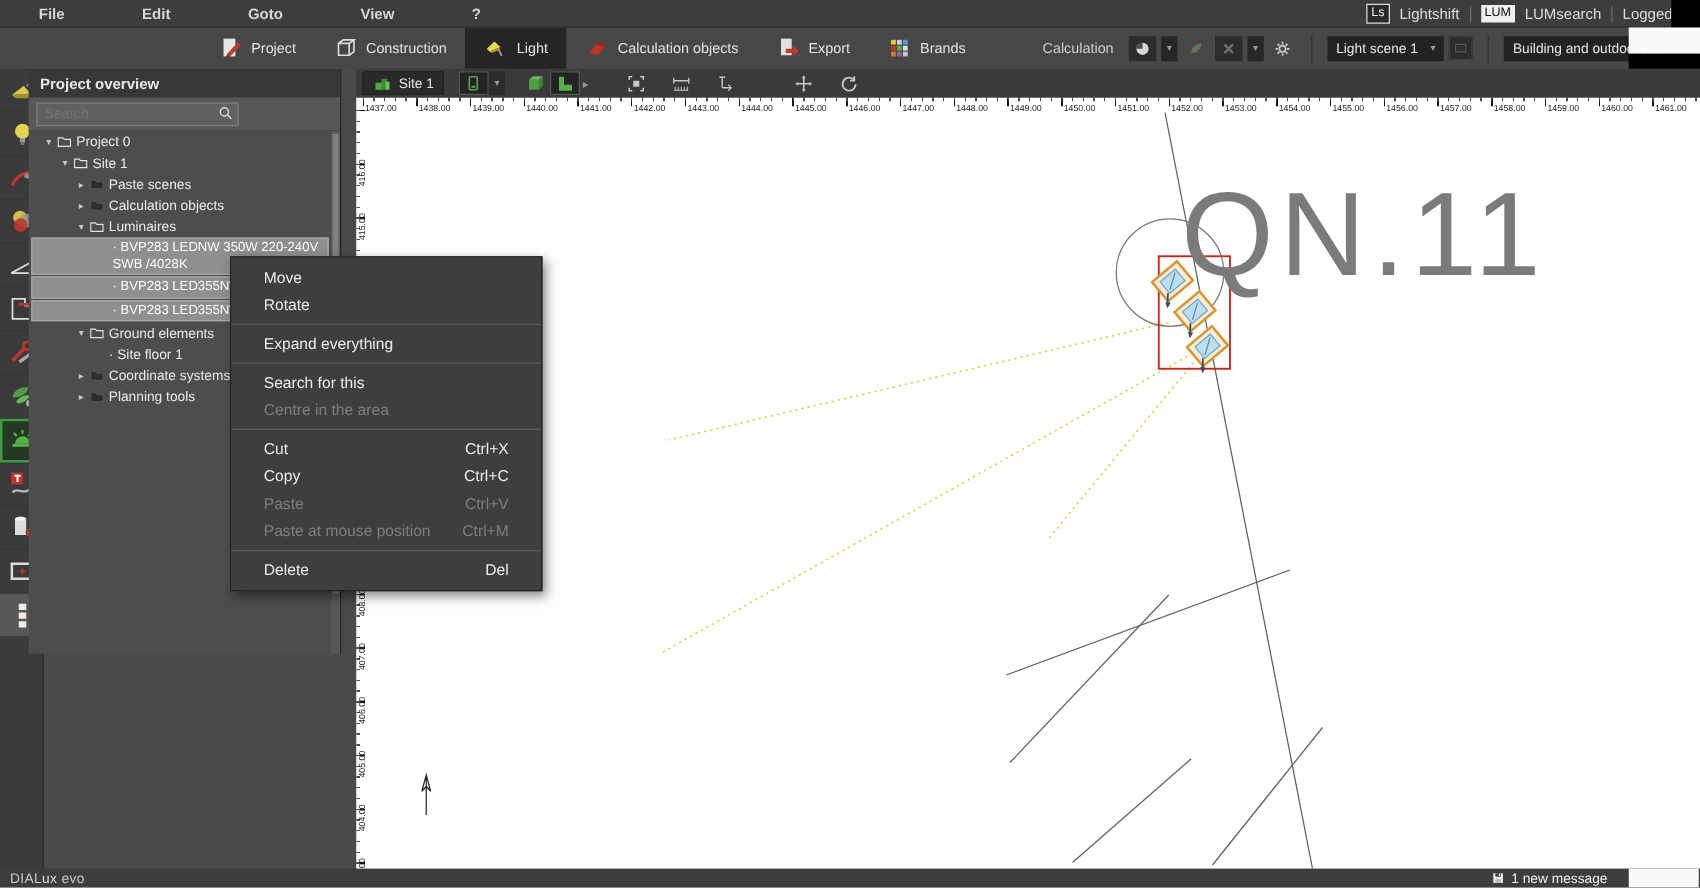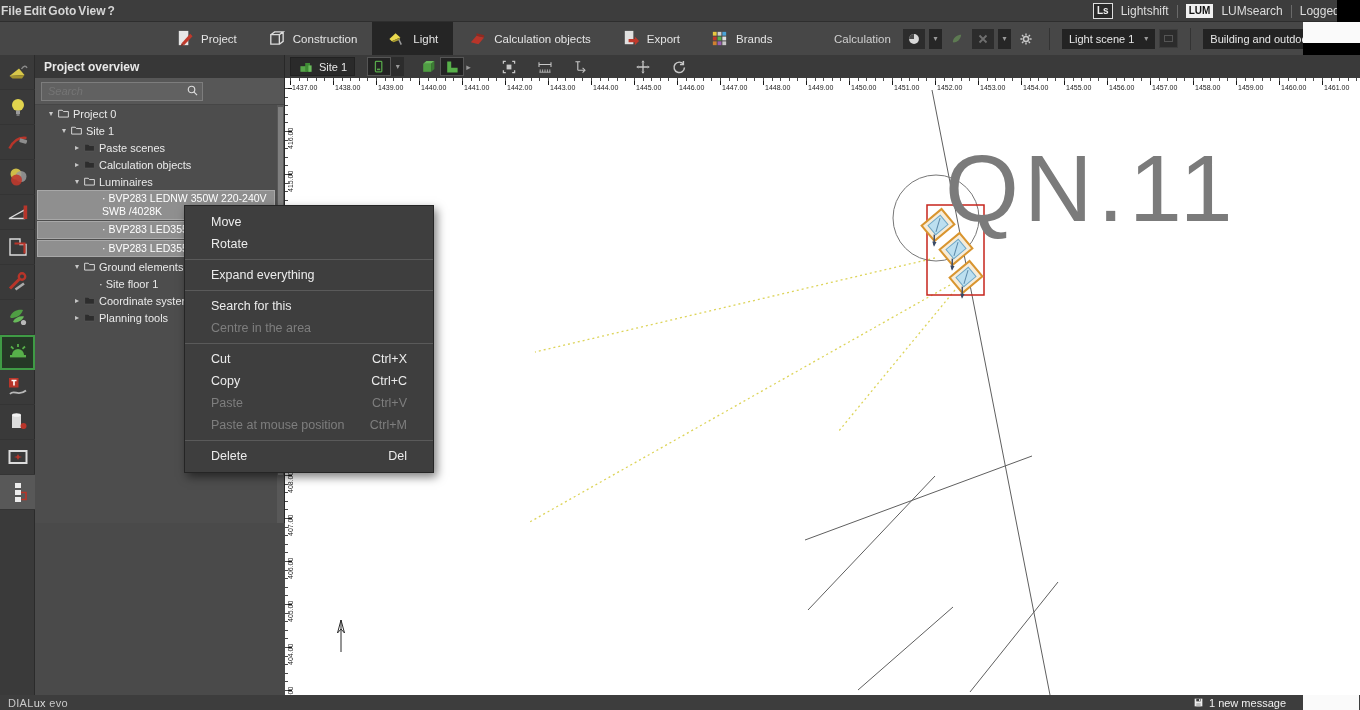--- a/index.html
+++ b/index.html
@@ -4,23 +4,23 @@
 <style>
   * { margin:0; padding:0; box-sizing:border-box; }
   html,body { width:1360px; height:710px; overflow:hidden; }
   body { font-family:"Liberation Sans",sans-serif; background:#4a4a4a; position:relative; cursor:default; }
   svg { display:block; }
 
   
   #menubar { position:absolute; left:0; top:0; width:1360px; height:22px; background:#3d3d3d;
              border-bottom:1px solid #2e2e2e; display:flex; align-items:center; z-index:5; }
   #menubar-items { display:flex; height:100%; align-items:center; }
-  .menu-item { padding:0 1px; font-size:12px; font-weight:bold; color:#d6d6d6; }
+  .menu-item { padding:0 31px; font-size:12px; font-weight:bold; color:#d6d6d6; }
   #account { position:absolute; left:1093px; top:0; height:22px; display:flex; align-items:center; gap:8px; }
-  .badge { font-size:10px; font-weight:bold; padding:1px 3px; line-height:12px; }
+  .badge { font-size:10px; font-weight:normal; padding:1px 3px; line-height:12px; }
   .badge-ls { color:#eee; border:1px solid #ddd; background:#2a2a2a; }
   .badge-lum { color:#111; background:#f0f0f0; }
   .acct-label { color:#ddd; font-size:12px; white-space:nowrap; }
   .acct-sep { width:1px; height:13px; background:#6a6a6a; }
 
   
   #modebar { position:absolute; left:0; top:22px; width:1360px; height:33px; background:#474747; z-index:4;text-align:center; }
   #modetabs { position:absolute; left:160px; top:0; height:33px; display:flex; }
   .mode-tab { display:flex; align-items:center; gap:7px; padding:0 15px; height:33px; font-size:11.5px; color:#e4e4e4; }
   .mode-tab.active { background:#252525; }
@@ -42,21 +42,21 @@
   
   #rail { position:absolute; left:0; top:55px; width:35px; height:640px; background:#3a3a3a;
           border-right:1px solid #2b2b2b; z-index:3; }
   .rail-btn { width:35px; height:35px; display:flex; align-items:center; justify-content:center;
               border-bottom:1px solid #343434; }
   .rail-btn svg { width:24px; height:24px; }
   .rail-btn.active { background:#253826; outline:2px solid #3f9b45; outline-offset:-2px; }
   .rail-btn.pressed { background:#585858; }
 
   
-  #panel { position:absolute; left:35px; top:55px; width:250px; height:468px; background:#4d4d4d;
+  #panel { position:absolute; left:23px; top:55px; width:250px; height:468px; background:#4d4d4d;
            border-right:1px solid #282828; z-index:3; }
   #panel-header { height:23px; background:#373737; color:#e8e8e8; font-weight:bold; font-size:12px;
                   display:flex; align-items:center; padding:0 9px; }
   #search-row { height:27px; background:#575757; display:flex; align-items:center; padding:0 6px;
                 border-bottom:1px solid #464646; }
   #search-wrap { position:relative; }
   #search-input { width:162px; height:19px; background:#616161; border:1px solid #7d7d7d; color:#ddd;
                   font-style:italic; font-size:11px; padding:0 22px 0 6px; outline:none; font-family:inherit; }
   #search-icon { position:absolute; right:4px; top:3px; width:13px; height:13px; }
   #tree { position:absolute; left:0; top:50px; width:242px; bottom:0; overflow:hidden; }

